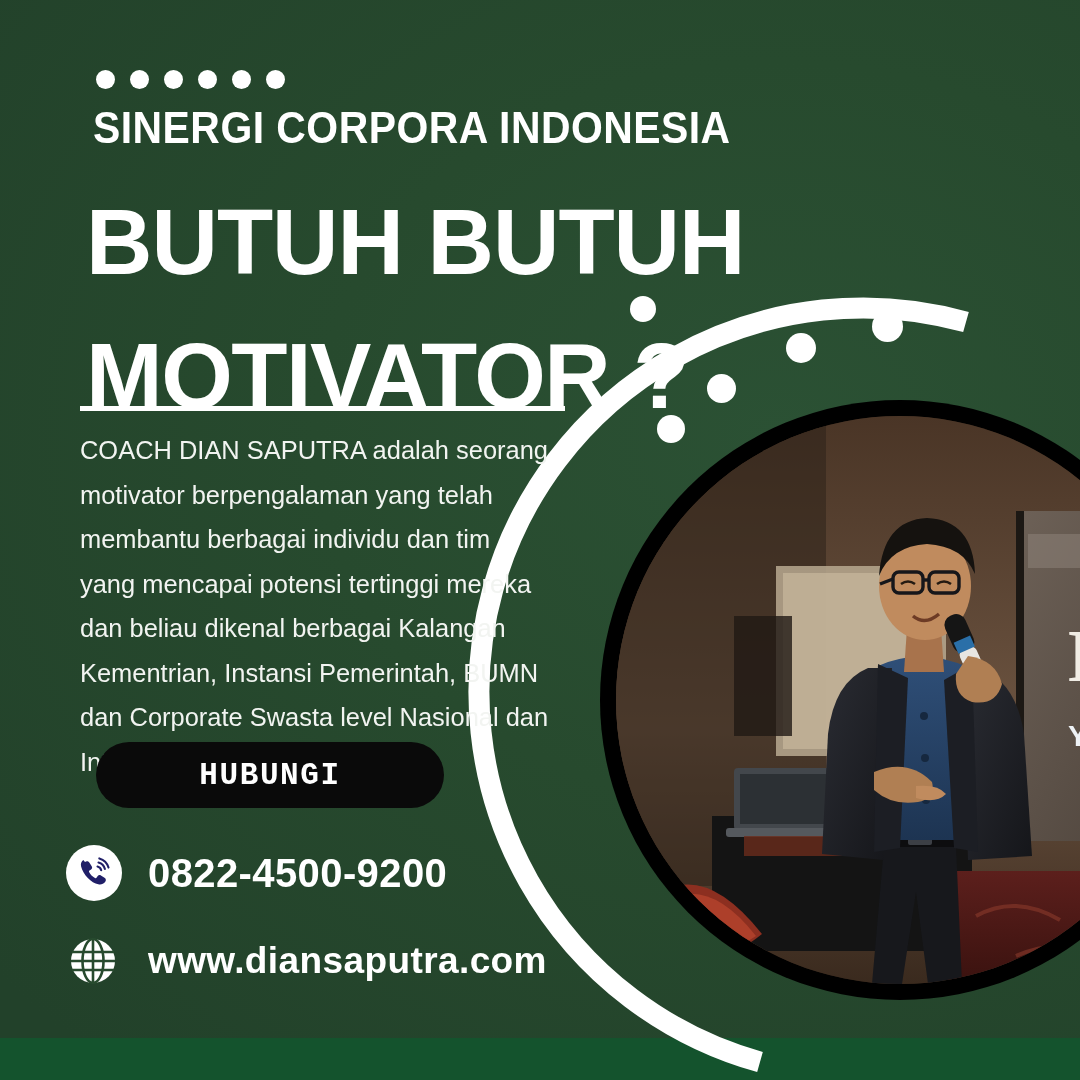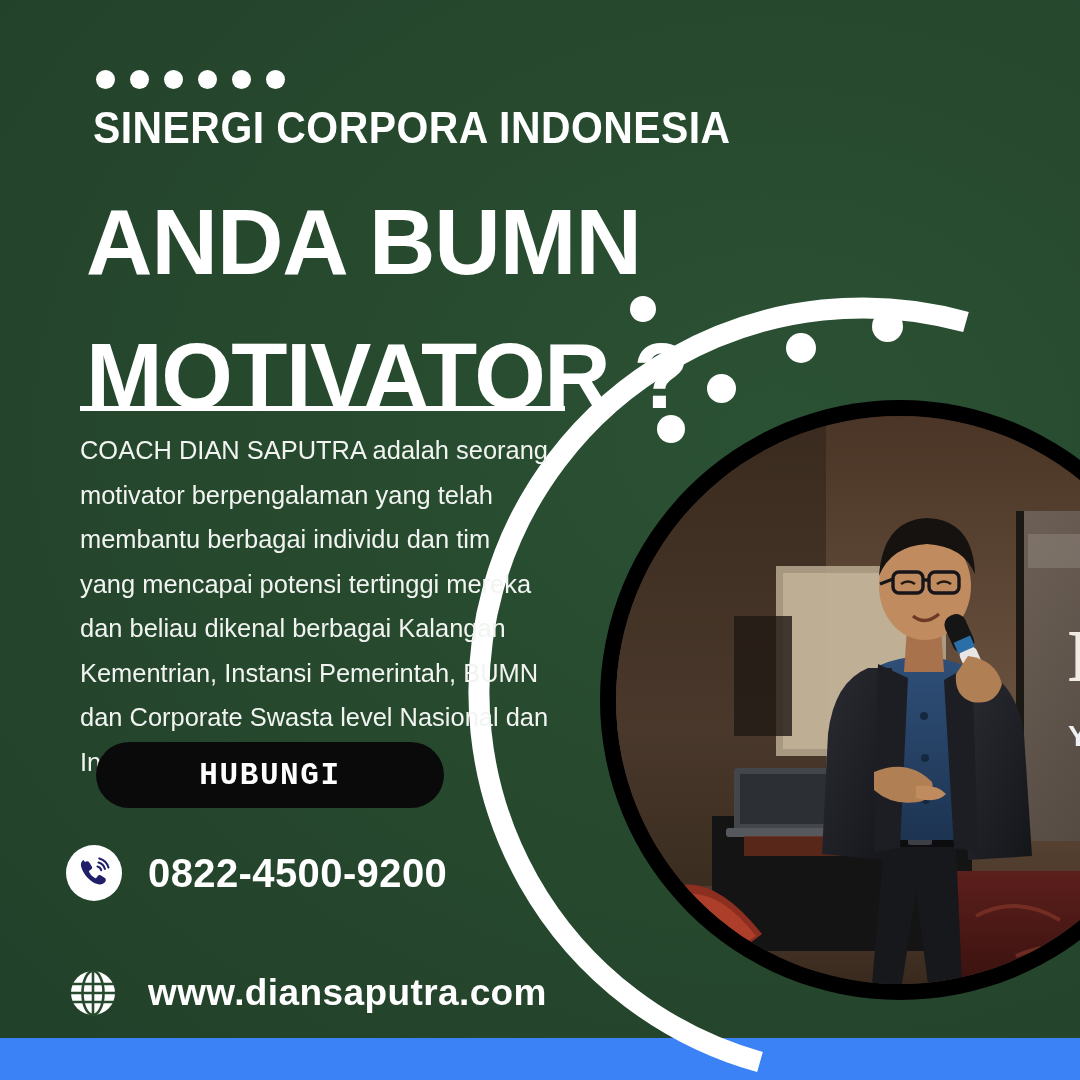--- a/index.html
+++ b/index.html
@@ -5,21 +5,21 @@
   html, body {
     margin: 0;
     padding: 0;
     background: #ffffff;
   }
   #poster {
     position: relative;
     width: 1080px;
     height: 1080px;
     overflow: hidden;
-    background: #3b82f6;
+    background: #14532d;
     font-family: "Liberation Sans", sans-serif;
   }
 
   
   .bg-green {
     position: absolute;
     left: 0; top: 0;
     width: 1080px;
     height: 1038px;
     background: radial-gradient(ellipse 95% 80% at 72% 42%, #2b5134 0%, #274a2e 45%, #22412a 100%);
@@ -114,21 +114,21 @@
 
   
   .contact {
     position: absolute;
     z-index: 7;
     display: flex;
     align-items: center;
     gap: 26px;
   }
   #contact-phone { left: 66px; top: 845px; }
-  #contact-web   { left: 64px; top: 964px; }
+  #contact-web   { left: 64px; top: 932px; }
 
   .ico-circle {
     width: 56px; height: 56px;
     border-radius: 50%;
     background: #ffffff;
     display: flex;
     align-items: center;
     justify-content: center;
     flex: none;
   }
@@ -211,21 +211,21 @@
     <i></i>
     <i></i>
     <i></i>
     <i></i>
     <i></i>
   </div>
 
   <div class="brand">SINERGI CORPORA INDONESIA</div>
 
   <div class="headline">
-    <div class="l1">ANDA BUMN</div>
+    <div class="l1">BUTUH BUTUH</div>
     <div class="l2">MOTIVATOR ?</div>
   </div>
 
   <div class="divider"></div>
 
   <div class="body-text">COACH DIAN SAPUTRA adalah seorang motivator berpengalaman yang telah membantu berbagai individu dan tim yang mencapai potensi tertinggi mereka dan beliau dikenal berbagai Kalangan Kementrian, Instansi Pemerintah, BUMN dan Corporate Swasta level Nasional dan Internasional</div>
 
   <div class="cta">
     <span>HUBUNGI</span>
   </div>

